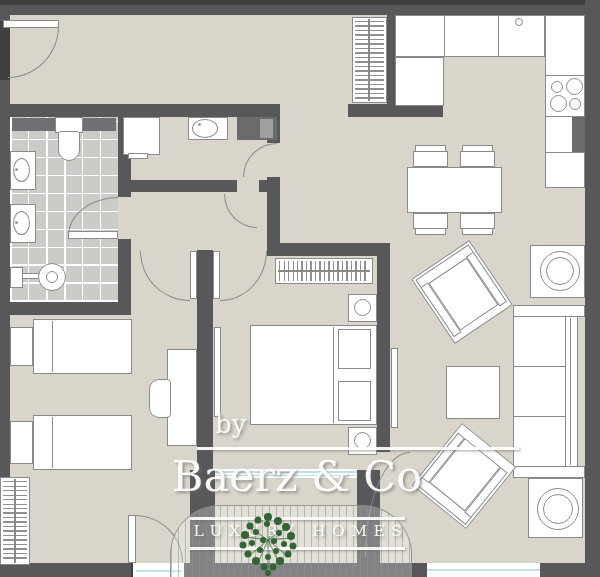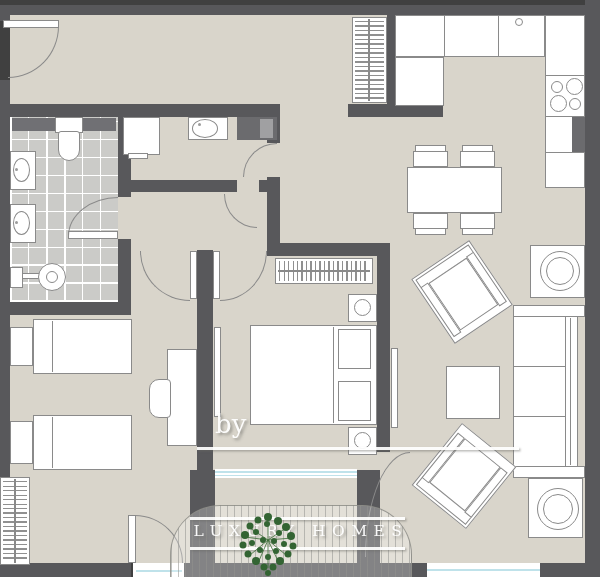--- a/index.html
+++ b/index.html
@@ -188,20 +188,21 @@
   <div class="abs" style="left:429px;top:436px;width:70px;height:80px;transform:rotate(39deg);z-index:3;">
     <div class="abs f" style="left:0;top:0;width:70px;height:80px;"></div>
     <div class="abs f" style="left:3px;top:66px;width:64px;height:11px;"></div>
     <div class="abs f" style="left:3px;top:10px;width:9px;height:58px;"></div>
     <div class="abs f" style="left:58px;top:10px;width:9px;height:58px;"></div>
     <div class="abs f" style="left:12px;top:10px;width:46px;height:57px;"></div>
   </div>
 
   <div class="abs wm" style="left:215px;top:409px;font-size:26px;">by</div>
   <div class="abs wmrule" style="left:197px;top:447px;width:322px;height:2.5px;"></div>
+  <div class="abs wm" style="left:297px;top:452px;transform:translateX(-50%);font-size:43px;line-height:1.15;">Baerz &amp; Co</div>
   <div class="abs dome" style="left:170px;top:505px;width:242px;height:72px;"></div>
   <div class="abs wmrule" style="left:190px;top:517px;width:215px;height:3px;"></div>
   <div class="abs wm" style="left:301px;top:522px;transform:translateX(-50%);font-size:15.5px;letter-spacing:6.5px;z-index:9;">LUXURY HOMES</div>
   <div class="abs wmrule" style="left:190px;top:547px;width:215px;height:3px;"></div>
   <svg class="abs" style="left:238px;top:510px;z-index:10;" width="64" height="67" viewBox="0 0 64 67">
     <g stroke="#3a6b35" stroke-width="0.8" fill="none">
       <path d="M30 30 L30 10"></path>
         <path d="M30 30 L12 18"></path>
         <path d="M30 30 L48 18"></path>
       <path d="M30 30 L7 27"></path>

